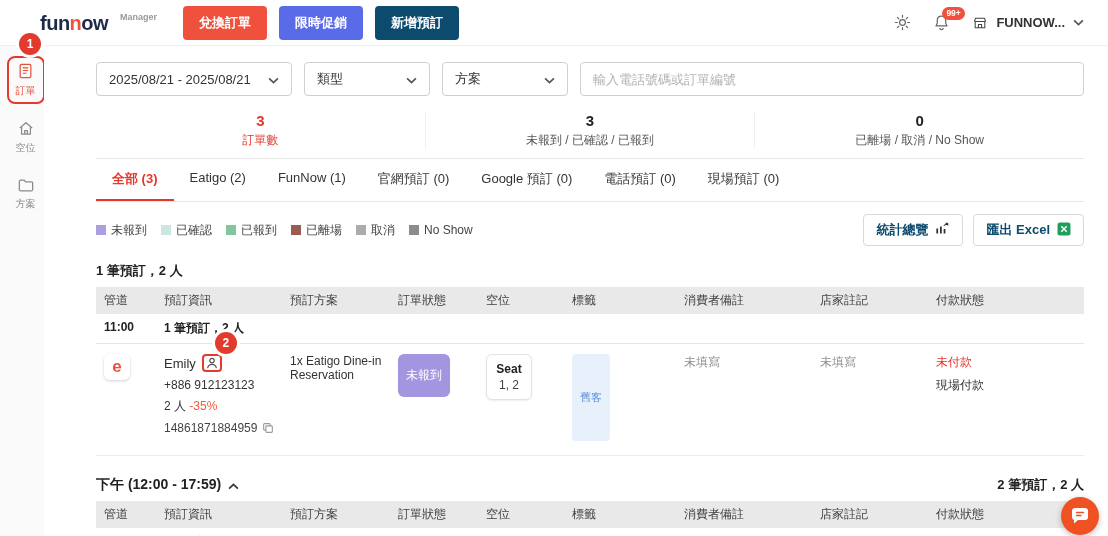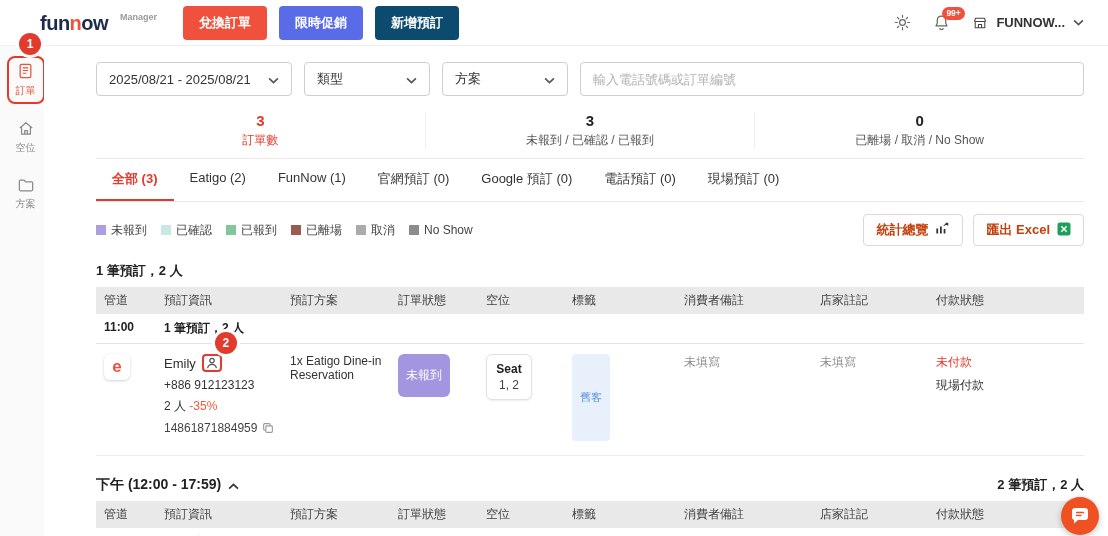--- a/index.html
+++ b/index.html
@@ -50,21 +50,21 @@
 
   .tabs { display:flex; border-bottom:1px solid #e8e8e8; }
   .tab { padding:11px 16px; font-size:13px; color:#333; cursor:pointer; }
   .tab.active { color:#e5372b; font-weight:700; border-bottom:2px solid #e5372b; }
 
   .legend-row { display:flex; align-items:center; margin-top:12px; }
   .legend { display:flex; gap:14px; align-items:center; font-size:12px; color:#444; }
   .legend-item { display:inline-flex; align-items:center; gap:5px; }
   .swatch { width:10px; height:10px; display:inline-block; }
   .legend-actions { margin-left:auto; display:flex; gap:10px; }
-  .ghost-btn { display:inline-flex; align-items:center; gap:7px; background:#fff; border:1px solid #d9d9d9; border-radius:4px; padding:6px 12px; font-size:13px; font-weight:700; color:#c2410c; font-family:inherit; cursor:pointer; }
+  .ghost-btn { display:inline-flex; align-items:center; gap:7px; background:#fff; border:1px solid #d9d9d9; border-radius:4px; padding:6px 12px; font-size:13px; font-weight:700; color:#0c4a6e; font-family:inherit; cursor:pointer; }
 
   .section-head { display:flex; justify-content:space-between; align-items:center; margin-top:16px; }
   .section-head.later { margin-top:20px; }
   .section-title { font-size:14px; font-weight:700; color:#222; display:flex; align-items:center; gap:7px; cursor:pointer; }
   .section-summary { font-size:13px; font-weight:700; color:#222; }
 
   .grid { display:grid; grid-template-columns:52px 118px 100px 80px 78px 104px 128px 108px 1fr; column-gap:8px; padding:0 8px; }
   .thead { background:#e9e9e9; margin-top:7px; }
   .th { font-size:12px; color:#3f3f3f; padding:5px 0; white-space:nowrap; }
   .time-row { border-bottom:1px solid #e5e5e5; font-weight:700; font-size:12px; color:#222; }

